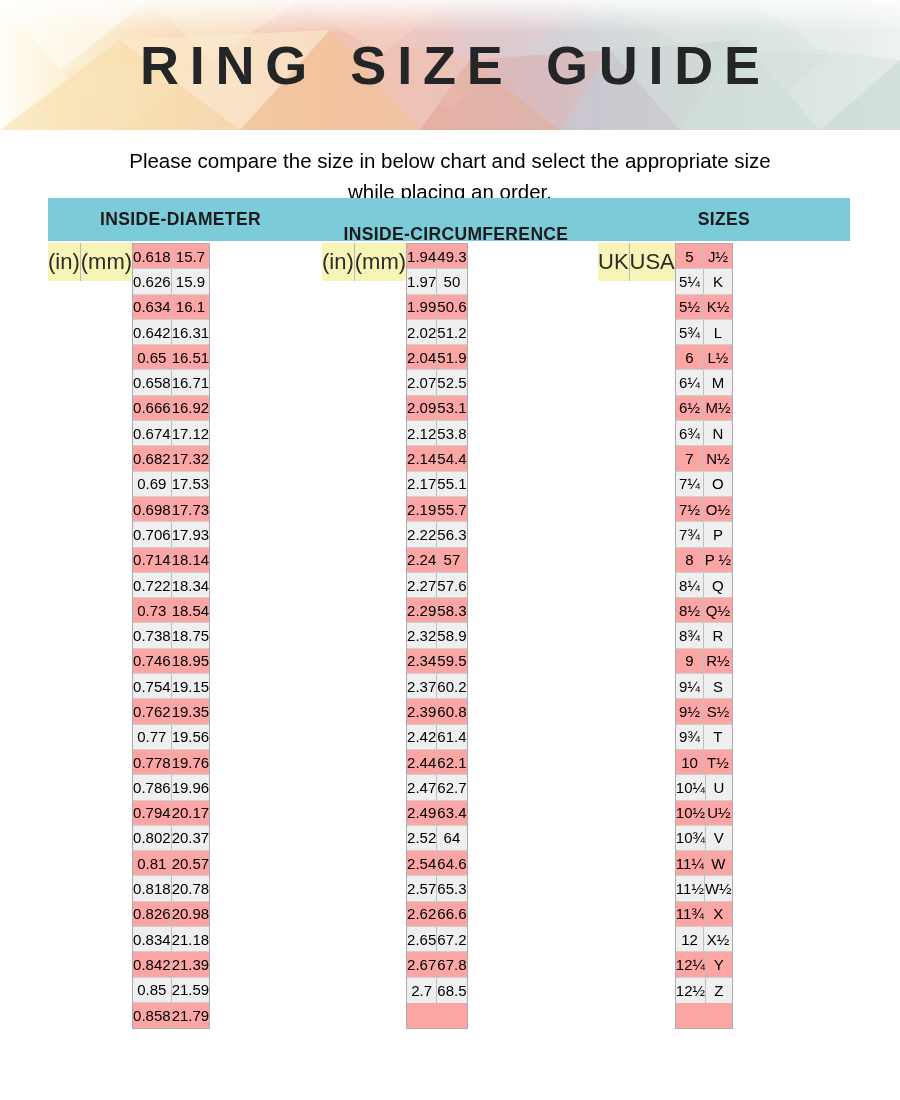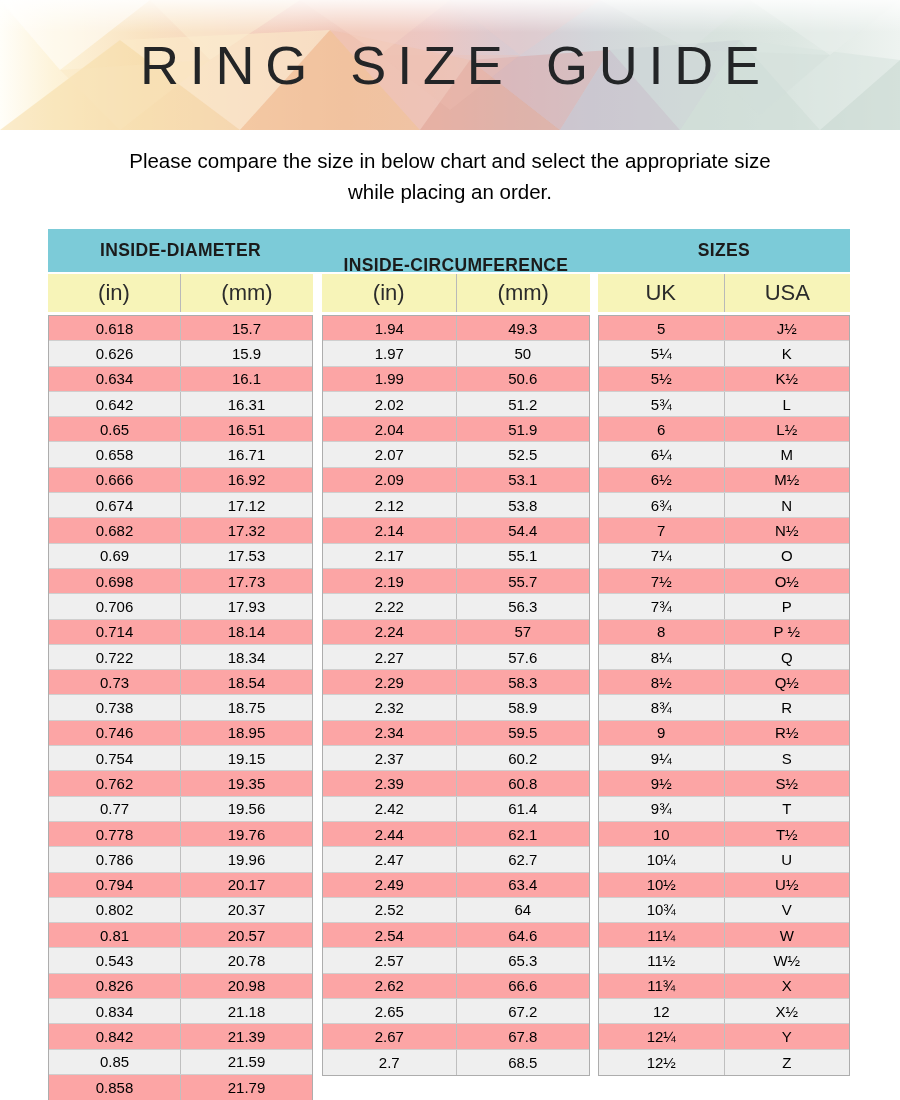--- a/index.html
+++ b/index.html
@@ -10,45 +10,45 @@
     overflow:hidden;
   }
   
   .banner{
     position:relative;width:900px;height:130px;overflow:hidden;
   }
   .banner svg{position:absolute;left:0;top:0;}
   .banner h1{
     position:absolute;left:0;top:0;width:100%;height:100%;
     margin:0;display:flex;align-items:center;justify-content:center;
-    font-size:54px;font-weight:normal;color:#232527;
+    font-size:54px;font-weight:bold;color:#232527;
     letter-spacing:0.20em;word-spacing:0.12em;text-indent:0.20em;
     white-space:nowrap;
   }
   
   .subtitle{
     margin:16px auto 0 auto;max-width:690px;
     text-align:center;font-size:20.5px;line-height:1.5;color:#000;
   }
   
   .sizetable{
-    position:absolute;left:48px;top:229px;width:802px;
+    position:absolute;left:48px;top:198px;width:802px;
   }
   .tealbar{
     display:flex;width:802px;height:43px;background:#7CCBD8;
     margin-bottom:2px;
   }
   .tealbar .glabel{
     display:flex;align-items:center;justify-content:center;
     font-weight:bold;font-size:17.5px;color:#1b1b1b;letter-spacing:0.02em;
   }
   .g1{width:265px;} .g2{width:268px;margin-top:30px;} .g3{width:252px;}
   .gut1{width:9px;} .gut2{width:8px;}
   .groups{display:flex;width:802px;}
-  .group{display:flex;flex-direction:column;}
+  .group{display:flex;flex-direction:row;}
   .group.w1{width:265px;margin-right:9px;}
   .group.w2{width:268px;margin-right:8px;}
   .group.w3{width:252px;}
   .subhead{
     display:flex;height:38px;background:#F7F4B8;margin-bottom:3px;
   }
   .subhead .shcell{
     flex:1;display:flex;align-items:center;justify-content:center;
     font-size:22px;color:#2b2b2b;
   }
@@ -232,21 +232,21 @@
           </div>
           <div class="trow">
             <div class="tcell">0.802</div>
             <div class="tcell">20.37</div>
           </div>
           <div class="trow">
             <div class="tcell">0.81</div>
             <div class="tcell">20.57</div>
           </div>
           <div class="trow">
-            <div class="tcell">0.543</div>
+            <div class="tcell">0.818</div>
             <div class="tcell">20.78</div>
           </div>
           <div class="trow">
             <div class="tcell">0.826</div>
             <div class="tcell">20.98</div>
           </div>
           <div class="trow">
             <div class="tcell">0.834</div>
             <div class="tcell">21.18</div>
           </div>

